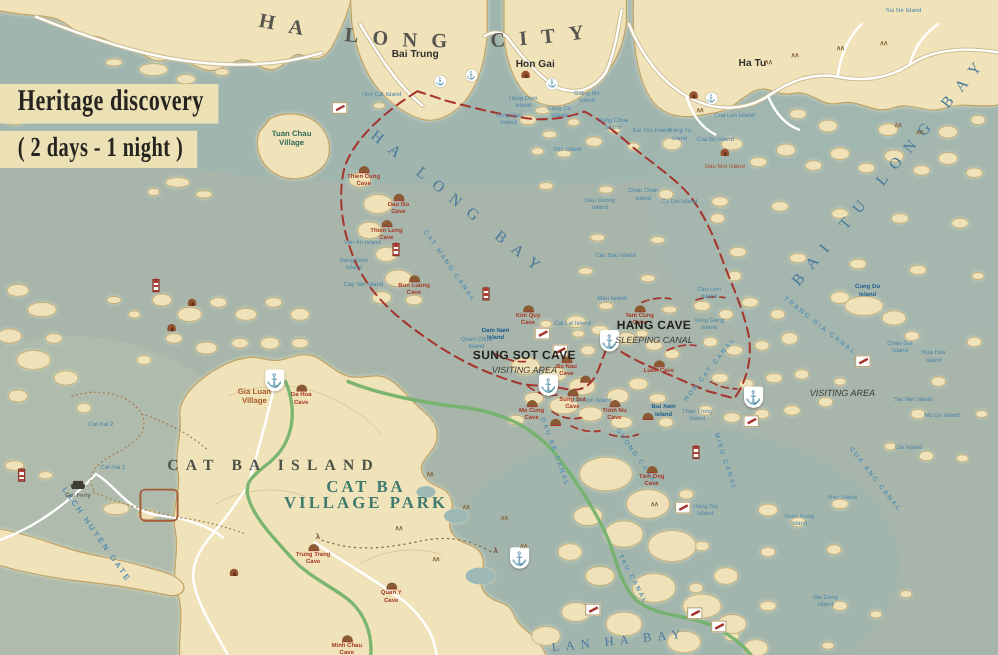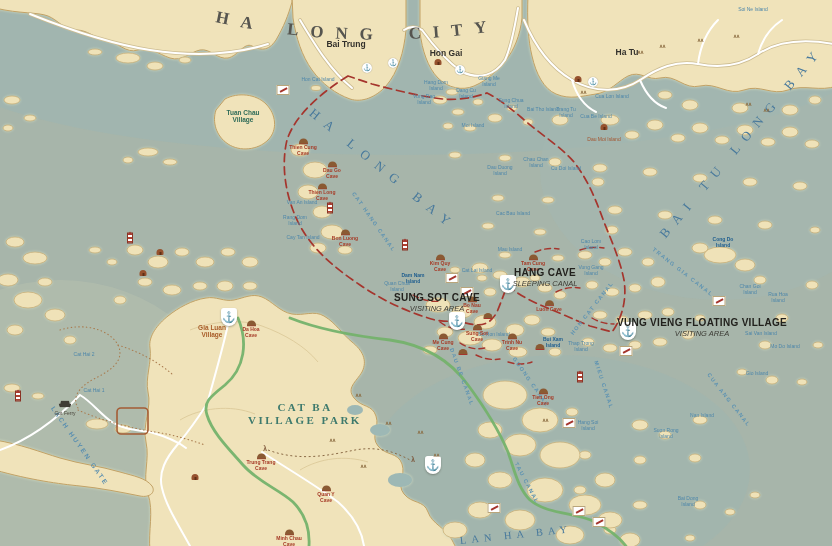--- a/index.html
+++ b/index.html
@@ -28,21 +28,21 @@
   .layer{position:absolute;left:0;top:0;width:832px;height:546px;pointer-events:none;}
   #labels{z-index:2;} #markers{z-index:3;} #stops{z-index:4;}
 
   .lbl{position:absolute;white-space:nowrap;line-height:1.12;}
   .city{font-weight:bold;font-size:8.5px;color:#33312c;}
   .village{font-weight:bold;font-size:6.5px;color:#2e6b58;text-align:center;white-space:normal;}
   .village.red{color:#a85c28;}
   .bay{font-family:"Liberation Serif",serif;font-size:13px;letter-spacing:9px;color:#48799c;}
   .bay.sm{font-size:10.5px;letter-spacing:5px;}
   .area{font-family:"Liberation Serif",serif;font-size:13px;letter-spacing:6px;color:#4d5348;font-weight:600;}
-  .area.park{font-size:11px;letter-spacing:2.5px;color:#3e7a6d;font-weight:700;}
+  .area.park{font-size:14px;letter-spacing:2.5px;color:#3e7a6d;font-weight:700;}
   .canal{font-weight:600;font-size:5.5px;letter-spacing:1.6px;color:#5e93b2;}
   .canal.lg{font-size:6.5px;letter-spacing:2.2px;color:#5a8fb0;}
   .island-label{font-size:5px;color:#4e87aa;text-align:center;white-space:normal;width:34px;}
   .island-label.bold{font-weight:bold;color:#23608f;}
   .island-label.red{color:#a4542e;}
   .island-label.plain{white-space:nowrap;width:auto;}
   .cave-label{font-weight:bold;font-size:5px;color:#a63c28;text-align:center;white-space:normal;
               width:30px;padding-top:8px;}
   .cave-label::before{content:"";position:absolute;top:1px;left:50%;margin-left:-4.5px;width:9px;height:5px;
               background:#8a5a33;border-radius:5px 5px 0 0;border-bottom:1.5px solid #a5352d;}
@@ -351,20 +351,21 @@
 
   <div id="labels" class="layer">
       <div class="lbl city" style="left: 346px; top: 45px; transform: translate(-50%, -50%);">Bai Trung</div>
       <div class="lbl city" style="left: 446px; top: 54px; transform: translate(-50%, -50%);">Hon Gai</div>
       <div class="lbl city" style="left: 627px; top: 53px; transform: translate(-50%, -50%);">Ha Tu</div>
       <div class="lbl village" style="left: 243px; top: 116px; width: 46px; transform: translate(-50%, -50%);">Tuan Chau Village</div>
       <div class="lbl village red" style="left: 212px; top: 331px; width: 40px; transform: translate(-50%, -50%);">Gia Luan Village</div>
       <div class="lbl bay" style="left: 383px; top: 170px; transform: translate(-50%, -50%) rotate(39deg);">HA LONG BAY</div>
       <div class="lbl bay" style="left: 742px; top: 142px; transform: translate(-50%, -50%) rotate(-50deg);">BAI TU LONG BAY</div>
       <div class="lbl bay sm" style="left: 516px; top: 535px; transform: translate(-50%, -50%) rotate(-6deg);">LAN HA BAY</div>
+      <div class="lbl area" style="left: 228px; top: 388px; transform: translate(-50%, -50%);">CAT BA ISLAND</div>
       <div class="lbl area park" style="left: 305px; top: 407px; transform: translate(-50%, -50%);">CAT BA</div>
       <div class="lbl area park" style="left: 305px; top: 420px; transform: translate(-50%, -50%);">VILLAGE PARK</div>
       <div class="lbl canal" style="left: 374px; top: 222px; transform: translate(-50%, -50%) rotate(55deg);">CAT HANG CANAL</div>
       <div class="lbl canal" style="left: 531px; top: 382px; transform: translate(-50%, -50%) rotate(55deg);">GUONG CANAL</div>
       <div class="lbl canal" style="left: 604px; top: 385px; transform: translate(-50%, -50%) rotate(72deg);">MIEU CANAL</div>
       <div class="lbl canal" style="left: 462px; top: 377px; transform: translate(-50%, -50%) rotate(70deg);">DAU BE CANAL</div>
       <div class="lbl canal" style="left: 592px; top: 308px; transform: translate(-50%, -50%) rotate(-52deg);">HON CAT CANAL</div>
       <div class="lbl canal" style="left: 683px; top: 272px; transform: translate(-50%, -50%) rotate(38deg);">TRANG GIA CANAL</div>
       <div class="lbl canal" style="left: 729px; top: 400px; transform: translate(-50%, -50%) rotate(52deg);">CUA ANG CANAL</div>
       <div class="lbl canal" style="left: 527px; top: 483px; transform: translate(-50%, -50%) rotate(62deg);">TAU CANAL</div>
@@ -482,18 +483,21 @@
   <div id="stops" class="layer">
       <div class="stop" style="left: 437px; top: 302px;">
         <div class="sname">SUNG SOT CAVE</div>
         <div class="sarea">VISITING AREA</div>
       </div>
       <div class="stop" style="left: 545px; top: 277px;">
         <div class="sname">HANG CAVE</div>
         <div class="sarea">SLEEPING CANAL</div>
       </div>
       <div class="stop" style="left: 702px; top: 327px;">
-        <div class="sname">VUNG VIENG FLOATING VILLAGE</div>
         <div class="sarea">VISITING AREA</div>
       </div>
     </div>
 
+  <div class="title-card">
+    <div class="tc-line tc-1">Heritage discovery</div>
+    <div class="tc-line tc-2">( 2 days - 1 night )</div>
+  </div>
 </div>
 
 </body></html>

